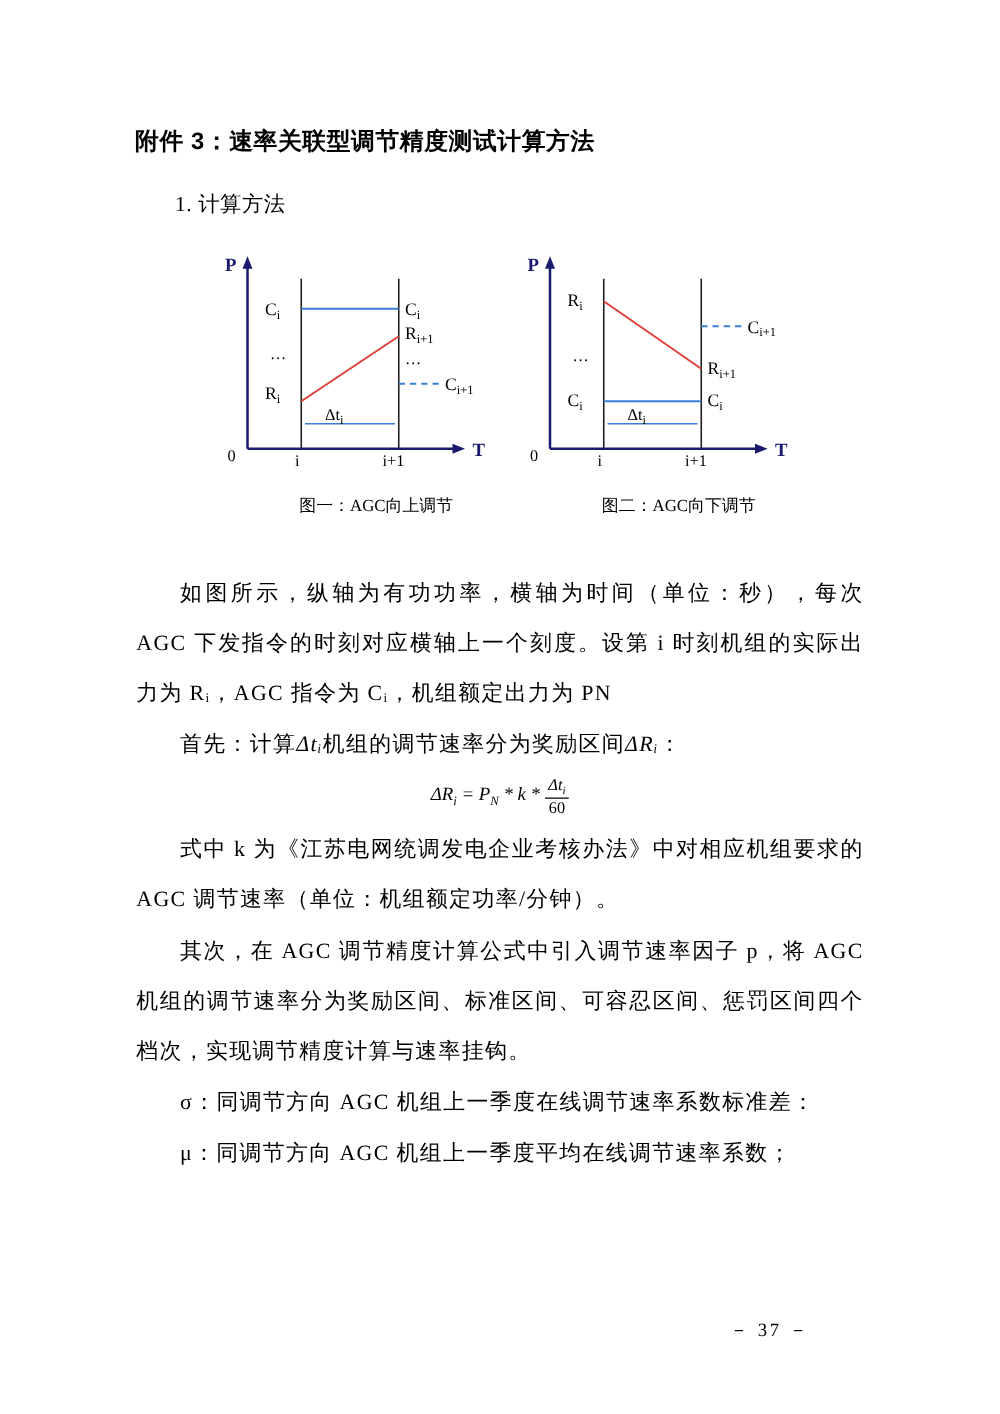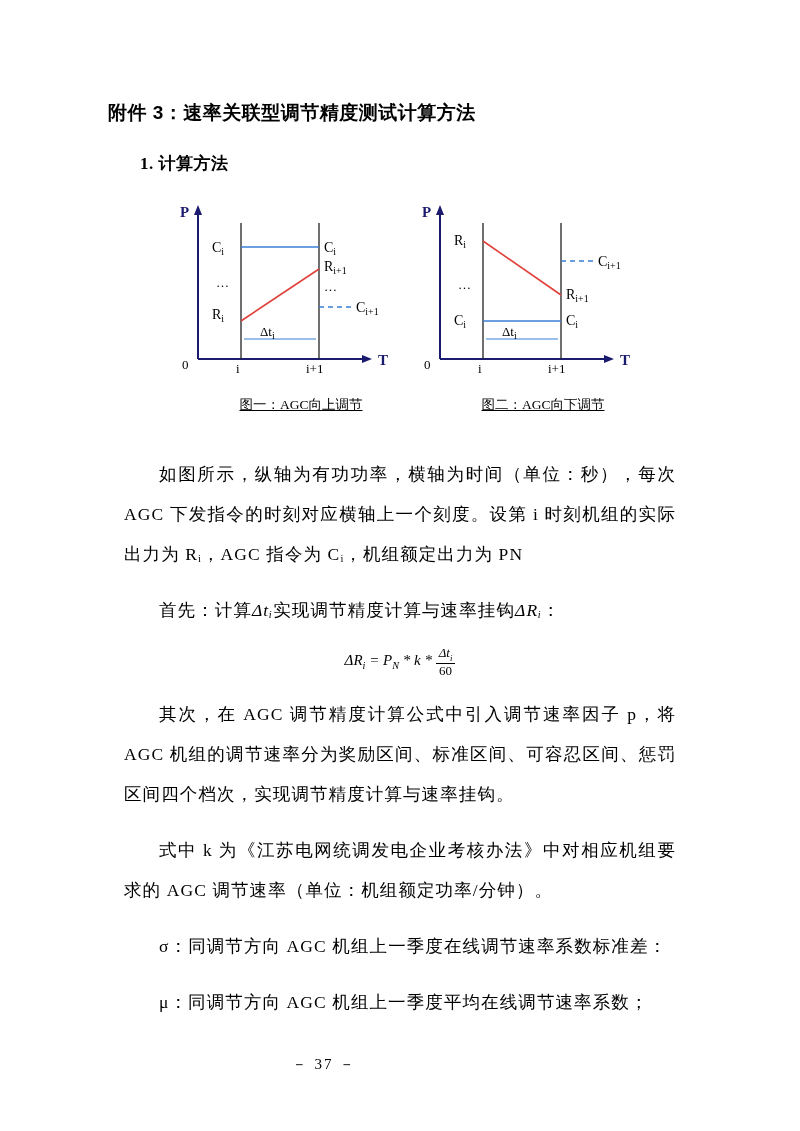--- a/index.html
+++ b/index.html
@@ -32,49 +32,47 @@
     font-family: "Liberation Sans", sans-serif;
     font-weight: bold;
     font-size: 19px;
     letter-spacing: 0.5px;
     margin: 0 0 26px 0;
   }
   .sec-heading {
     font-size: 17px;
     margin: 0 0 24px 32px;
     letter-spacing: 0.5px;
-    font-weight: bold;
   }
   .figures {
     position: relative;
     height: 215px;
     margin: 8px 0 0 0;
   }
   .figure {
     position: absolute;
     top: 0;
     width: 290px;
     height: 215px;
   }
   .figure.left { left: 48px; }
   .figure.right { left: 290px; }
   .fig-caption {
     position: absolute;
     bottom: 0;
     width: 100%;
     text-align: center;
     font-size: 13.5px;
-    text-decoration: underline;
   }
   .para {
     font-size: 17.5px;
     line-height: 40px;
     letter-spacing: 1.1px;
     text-indent: 2em;
-    margin: 16px;
+    margin: 1px;
     text-align: justify;
   }
   .para.first { margin-top: 40px; }
   .formula {
     text-align: center;
     margin: 6px 0 6px 0;
     font-family: "Liberation Serif", serif;
     font-size: 15px;
     font-style: italic;
   }
@@ -86,21 +84,21 @@
     line-height: 1.05;
   }
   .frac .num { border-bottom: 1px solid #000; padding: 0 3px; display:block; }
   .frac .den { padding: 0 3px; display:block; font-style: normal;}
   sub { font-size: 0.68em; }
   .footer {
     position: absolute;
     left: 0;
     top: 1055px;
     width: 648px;
-    text-align: center;
+    text-align: right;
     font-size: 15px;
     letter-spacing: 2px;
   }
   svg text { font-family: "Liberation Serif", serif; }
 </style>
 </head>
 <body>
 
 <div class="page">
 
@@ -177,38 +175,38 @@
           <text x="104" y="137" font-size="13">Δt<tspan font-size="10" dy="3">i</tspan></text>
         </svg>
         <div class="fig-caption">图二：AGC向下调节</div>
       </div>
 
     </div>
 
     <p class="para first">如图所示，纵轴为有功功率，横轴为时间（单位：秒），每次 AGC 下发指令的时刻对应横轴上一个刻度。设第 i 时刻机组的实际出力为 Rᵢ，AGC 指令为 Cᵢ，机组额定出力为 PN</p>
 
     <p class="para">
-      <span>首先：计算</span><span style="font-style:italic;">Δtᵢ</span><span>实现调节精度计算与速率挂钩</span><span style="font-style:italic;">ΔRᵢ</span><span>：</span>
+      <span>首先：计算</span><span style="font-style:italic;">Δtᵢ</span><span>机组的调节速率分为奖励区间</span><span style="font-style:italic;">ΔRᵢ</span><span>：</span>
     </p>
 
     <div class="formula">
       <span>ΔR</span><sub>i</sub>
       <span>=</span>
       <span>P</span><sub>N</sub>
       <span>*</span>
       <span>k</span>
       <span>*</span>
       <span class="frac">
         <span class="num"><span>Δt</span><sub>i</sub></span>
         <span class="den">60</span>
       </span>
     </div>
 
+    <p class="para">式中 k 为《江苏电网统调发电企业考核办法》中对相应机组要求的 AGC 调节速率（单位：机组额定功率/分钟）。</p>
     <p class="para">其次，在 AGC 调节精度计算公式中引入调节速率因子 p，将 AGC 机组的调节速率分为奖励区间、标准区间、可容忍区间、惩罚区间四个档次，实现调节精度计算与速率挂钩。</p>
-    <p class="para">式中 k 为《江苏电网统调发电企业考核办法》中对相应机组要求的 AGC 调节速率（单位：机组额定功率/分钟）。</p>
     <p class="para">σ：同调节方向 AGC 机组上一季度在线调节速率系数标准差：</p>
     <p class="para">μ：同调节方向 AGC 机组上一季度平均在线调节速率系数；</p>
 
   </div>
 
   <div class="footer">－ 37 －</div>
 
 </div>
 
 </body></html>

